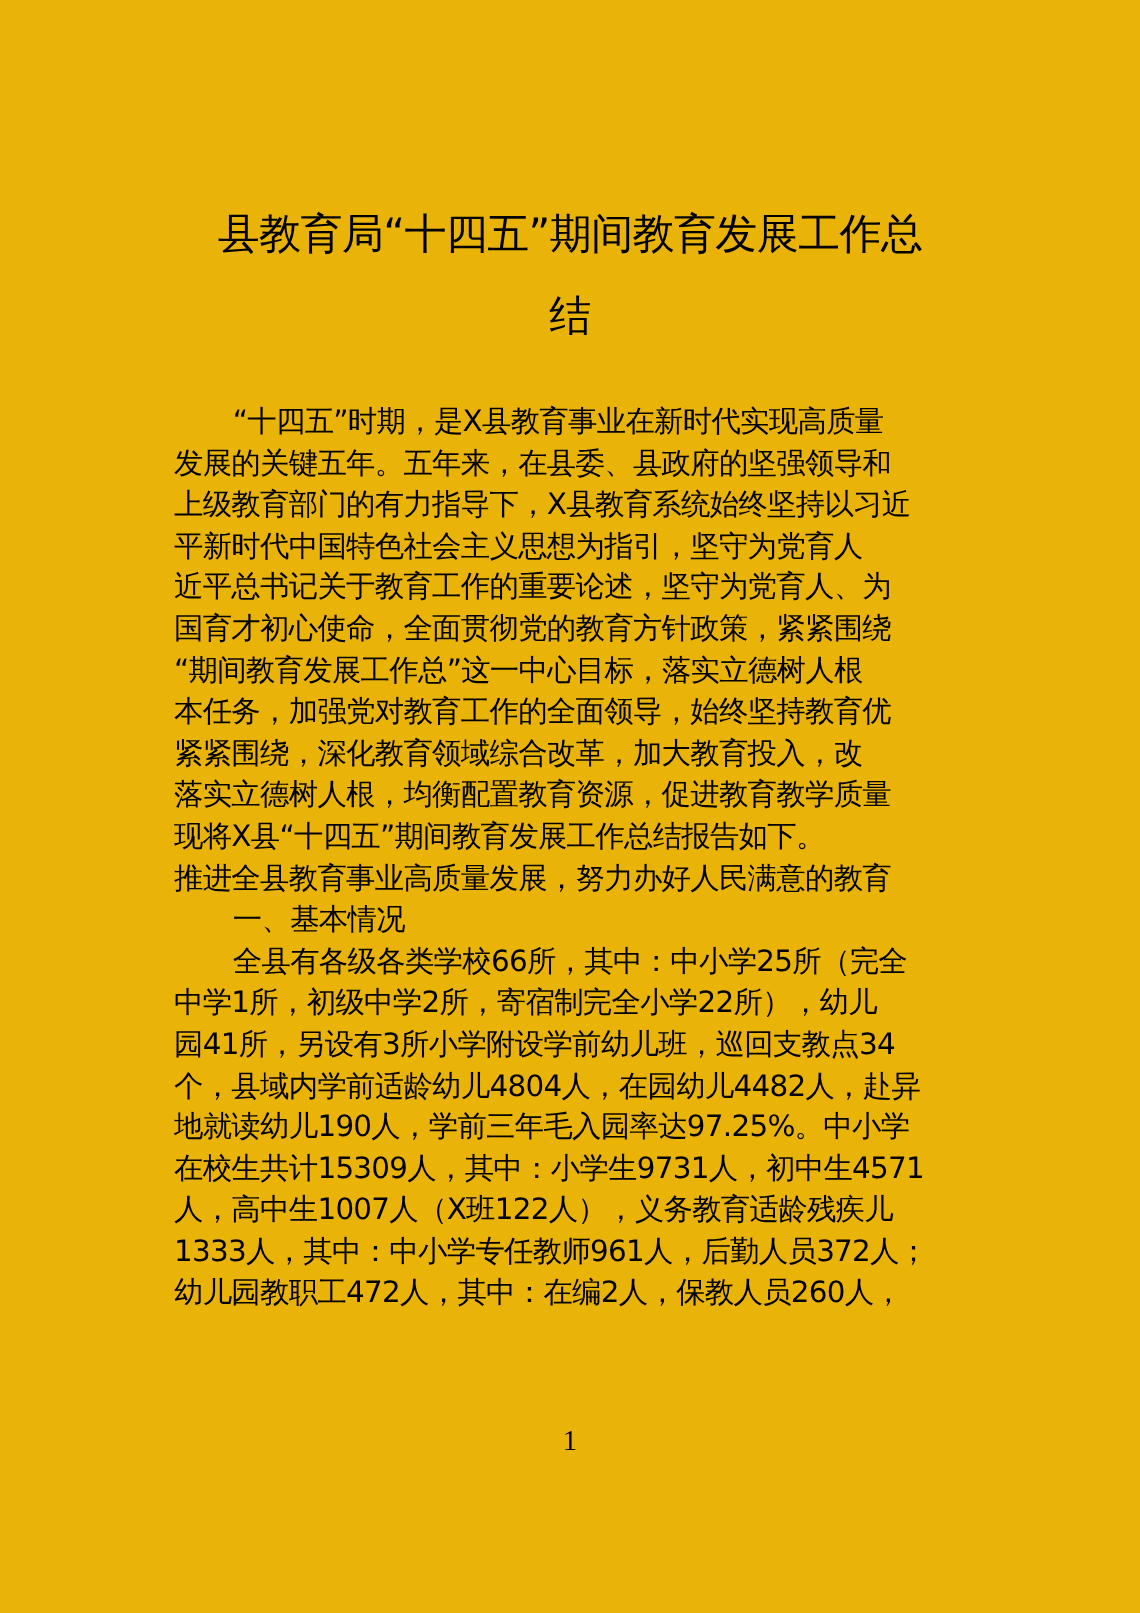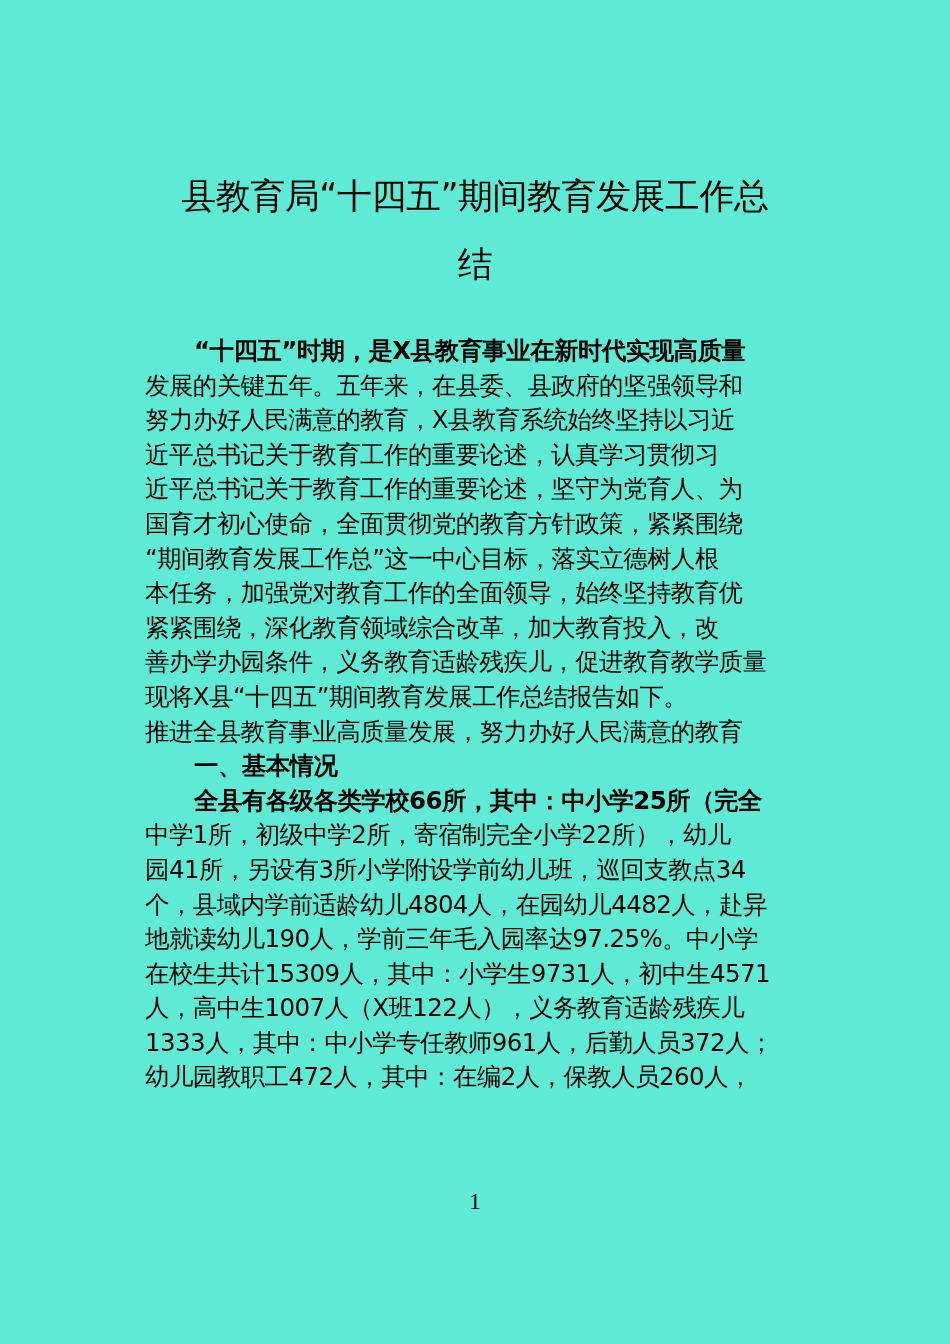--- a/index.html
+++ b/index.html
@@ -1,49 +1,49 @@
 <!DOCTYPE html>
 <html><head>
 <meta charset="utf-8">
 <style>
   html, body { margin: 0; padding: 0; background: #ffffff; }
   body { width: 950px; height: 1344px; position: relative; overflow: hidden;
          font-family: "DejaVu Sans", "Liberation Sans", sans-serif; color: #000; }
-  .page { position: absolute; left: 0; top: 0; width: 950px; height: 1344px; background: #5eead4; }
+  .page { position: absolute; left: 0; top: 0; width: 950px; height: 1344px; background: #eab308; }
   .title { position: absolute; left: 140px; width: 670px; text-align: center;
            font-size: 35px; letter-spacing: -0.5px; line-height: 68px; top: 162px; }
   .title .tl { display: block; white-space: nowrap; }
   .body { position: absolute; left: 145px; top: 334px; width: 690px;
           font-size: 24.5px; line-height: 34.6px; letter-spacing: -0.6px; }
   .body .ln { display: block; white-space: nowrap; height: 34.6px; }
-  .body .ind { padding-left: 49px; font-weight: bold; }
+  .body .ind { padding-left: 49px; }
   .footer-num { position: absolute; top: 1188px; left: 0; width: 950px; text-align: center;
                 font-family: "Liberation Serif", "DejaVu Serif", serif; font-size: 24px; }
 </style>
 </head>
 <body>
 
 <div class="page">
   <div class="title">
     <span class="tl">县教育局“十四五”期间教育发展工作总</span>
     <span class="tl">结</span>
   </div>
 
   <div class="body">
     <div>
       <span class="ln ind">“十四五”时期，是X县教育事业在新时代实现高质量</span>
       <span class="ln">发展的关键五年。五年来，在县委、县政府的坚强领导和</span>
-      <span class="ln">努力办好人民满意的教育，X县教育系统始终坚持以习近</span>
-      <span class="ln">近平总书记关于教育工作的重要论述，认真学习贯彻习</span>
+      <span class="ln">上级教育部门的有力指导下，X县教育系统始终坚持以习近</span>
+      <span class="ln">平新时代中国特色社会主义思想为指引，坚守为党育人</span>
       <span class="ln">近平总书记关于教育工作的重要论述，坚守为党育人、为</span>
       <span class="ln">国育才初心使命，全面贯彻党的教育方针政策，紧紧围绕</span>
       <span class="ln">“期间教育发展工作总”这一中心目标，落实立德树人根</span>
       <span class="ln">本任务，加强党对教育工作的全面领导，始终坚持教育优</span>
       <span class="ln">紧紧围绕，深化教育领域综合改革，加大教育投入，改</span>
-      <span class="ln">善办学办园条件，义务教育适龄残疾儿，促进教育教学质量</span>
+      <span class="ln">落实立德树人根，均衡配置教育资源，促进教育教学质量</span>
       <span class="ln">现将X县“十四五”期间教育发展工作总结报告如下。</span>
       <span class="ln">推进全县教育事业高质量发展，努力办好人民满意的教育</span>
     </div>
     <div>
       <span class="ln ind">一、基本情况</span>
     </div>
     <div>
       <span class="ln ind">全县有各级各类学校66所，其中：中小学25所（完全</span>
       <span class="ln">中学1所，初级中学2所，寄宿制完全小学22所），幼儿</span>
       <span class="ln">园41所，另设有3所小学附设学前幼儿班，巡回支教点34</span>

